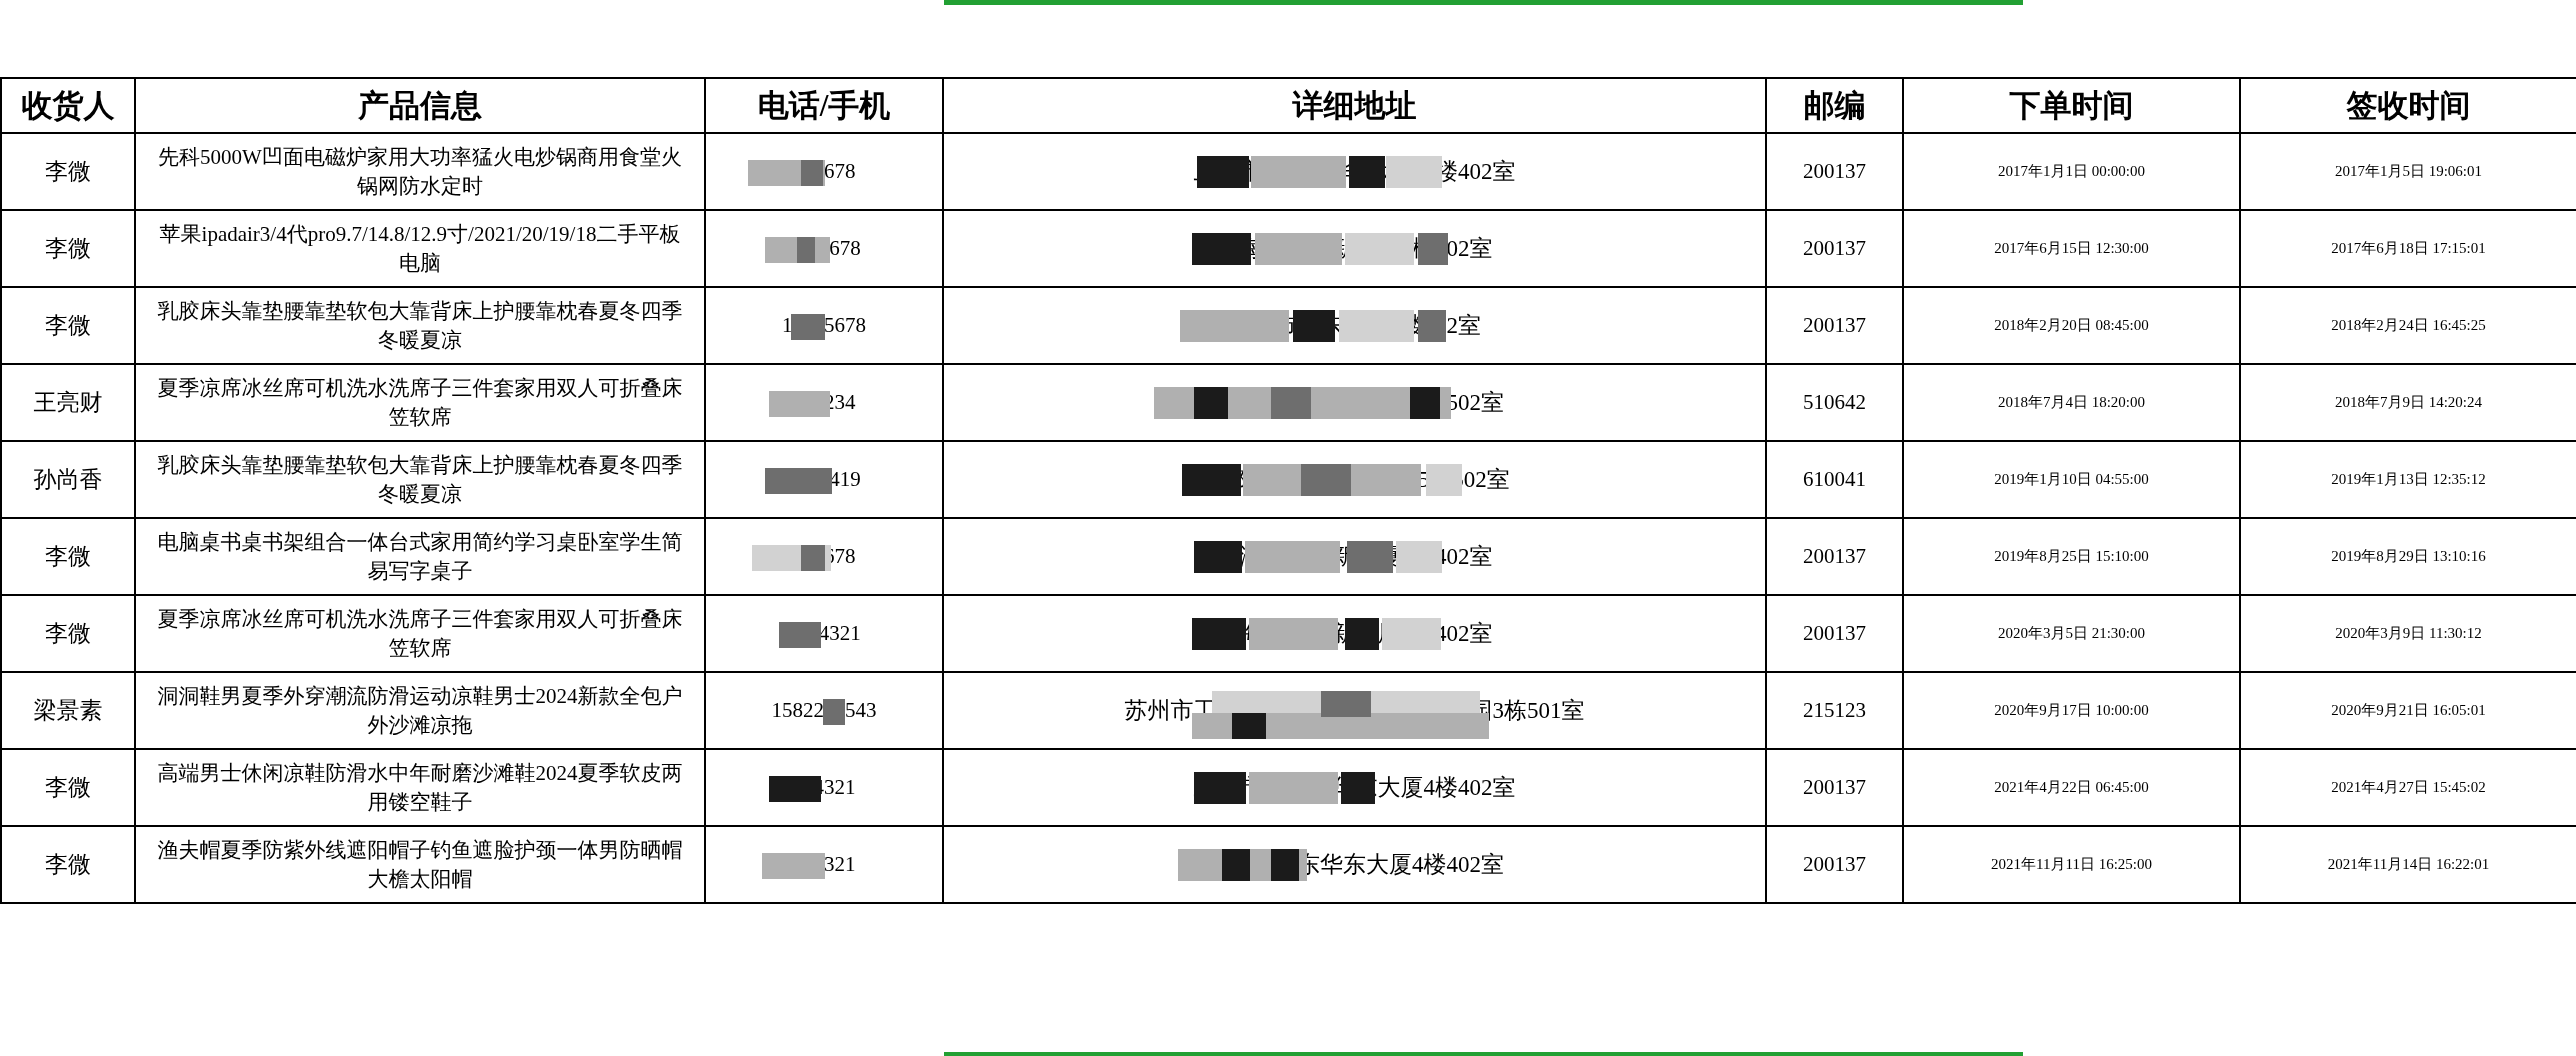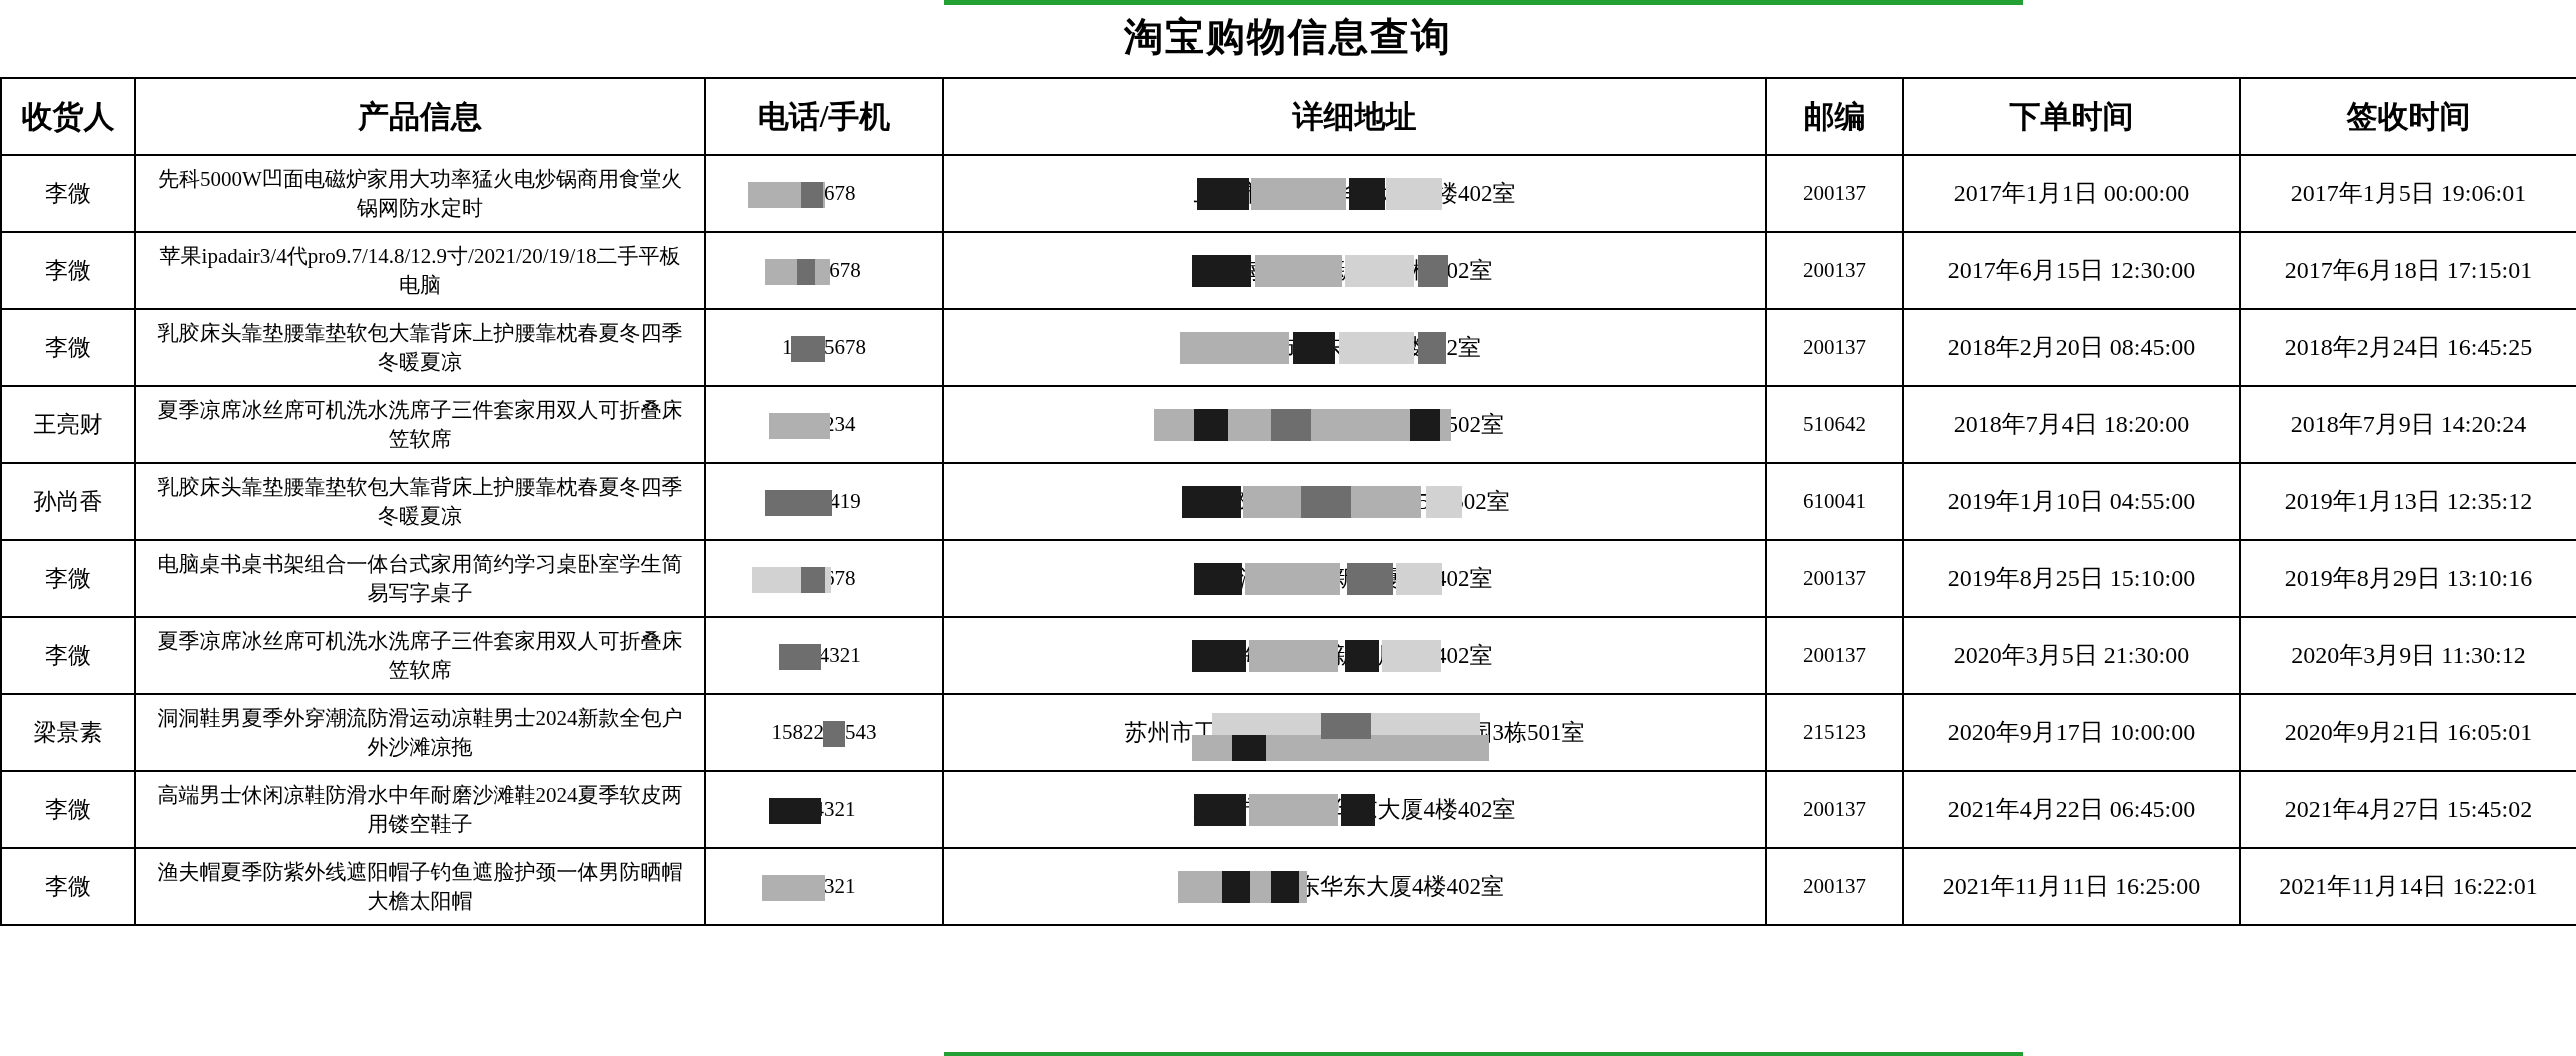--- a/index.html
+++ b/index.html
@@ -59,37 +59,37 @@
   th, td {
     border: 2px solid #000000;
     text-align: center;
     vertical-align: middle;
     padding: 4px 6px;
     box-sizing: border-box;
   }
   thead th {
     font-size: 31px;
     font-weight: bold;
-    height: 77px;
+    height: 55px;
   }
   tbody td {
     font-size: 21px;
     height: 77px;
     line-height: 1.35;
   }
   td.recipient { font-size: 23px; }
   td.product {
     font-size: 21px;
     padding-left: 14px;
     padding-right: 14px;
   }
   td.phone { font-size: 21px; position: relative; }
   td.address { font-size: 23px; position: relative; }
   td.zip { font-size: 21px; }
-  td.order-time, td.sign-time { font-size: 24px; }
+  td.order-time, td.sign-time { font-size: 15px; }
 
   
   col.c-recipient { width: 134px; }
   col.c-product   { width: 570px; }
   col.c-phone     { width: 238px; }
   col.c-address   { width: 823px; }
   col.c-zip       { width: 137px; }
   col.c-order     { width: 337px; }
   col.c-sign      { width: 337px; }
   .txt { position: relative; z-index: 1; }
@@ -106,21 +106,20 @@
   .r-xlight { background: #d2d2d2; }
 </style>
 </head>
 <body>
 
 <div class="page">
 
   <div class="top-accent"></div>
   <div class="bottom-accent"></div>
 
-  <div class="title">淘宝购物信息查询</div>
 
   <table>
     <colgroup>
       <col class="c-recipient">
       <col class="c-product">
       <col class="c-phone">
       <col class="c-address">
       <col class="c-zip">
       <col class="c-order">
       <col class="c-sign">

